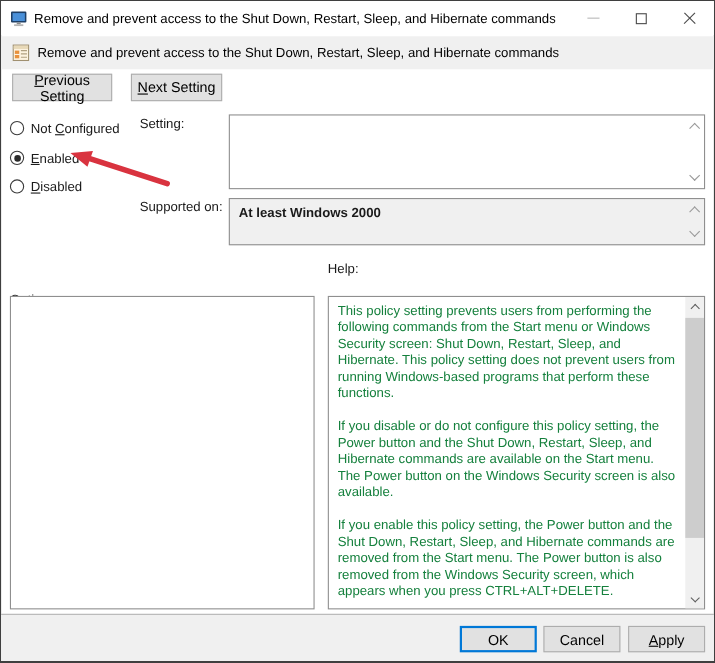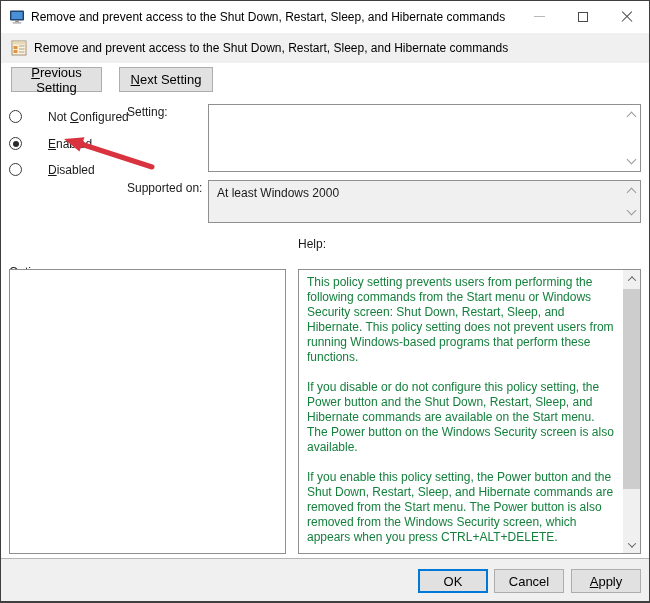--- a/index.html
+++ b/index.html
@@ -41,24 +41,24 @@
   }
   .headerbar .hdr-icon{margin-left:10px;width:16px;height:16px;flex:0 0 auto;}
   .headerbar .hdr-text{margin-left:7px;font-size:12px;color:#000;white-space:nowrap;overflow:hidden;}
   
   .btn{
     position:absolute;background:#e1e1e1;border:1px solid #adadad;
     font-family:inherit;font-size:13px;color:#000;text-align:center;
     display:flex;align-items:center;justify-content:center;cursor:default;
   }
   .btn-prev{left:10px;top:66px;width:91px;height:25px;}
-  .btn-next{left:118px;top:66px;width:94px;height:25px;}
+  .btn-next{left:118px;top:66px;width:83px;height:25px;}
   .u{text-decoration:underline;}
   
-  .radio-row{position:absolute;left:8px;display:flex;align-items:center;height:15px;gap:20px;}
+  .radio-row{position:absolute;left:8px;display:flex;align-items:center;height:15px;}
   .radio-row.r0{top:108px;} .radio-row.r1{top:135px;} .radio-row.r2{top:161px;}
   .radio-circle{
     width:13px;height:13px;border:1px solid #3b3b3b;border-radius:50%;
     background:#fff;margin-right:6px;position:relative;flex:0 0 auto;
   }
   .radio-row.selected .radio-circle:after{
     content:"";position:absolute;left:2.5px;top:2.5px;width:6px;height:6px;border-radius:50%;background:#2b2b2b;
   }
   
   .lbl{position:absolute;font-size:12px;color:#1a1a1a;white-space:nowrap;}
@@ -73,21 +73,21 @@
   .comment-box{
     position:absolute;left:207px;top:103px;width:433px;height:68px;
     background:#fff;border:1px solid #8f8f8f;
   }
   .comment-box textarea{
     position:absolute;inset:2px 18px 2px 4px;border:none;resize:none;outline:none;
     font-family:inherit;font-size:12px;background:transparent;overflow:hidden;
   }
   .supported-box{
     position:absolute;left:207px;top:179px;width:433px;height:43px;
-    background:#f0f0f0;border:1px solid #8f8f8f;padding:5px 20px 12px 8px;color:#1a1a1a;
+    background:#f0f0f0;border:1px solid #8f8f8f;padding:5px 20px 12px 8px;color:#1a1a1a;font-weight:bold;
   }
   .options-box{
     position:absolute;left:8px;top:268px;width:277px;height:285px;
     background:#fff;border:1px solid #8f8f8f;
   }
   .help-box{
     position:absolute;left:297px;top:268px;width:343px;height:285px;
     background:#fff;border:1px solid #8f8f8f;
   }
   .help-text{

